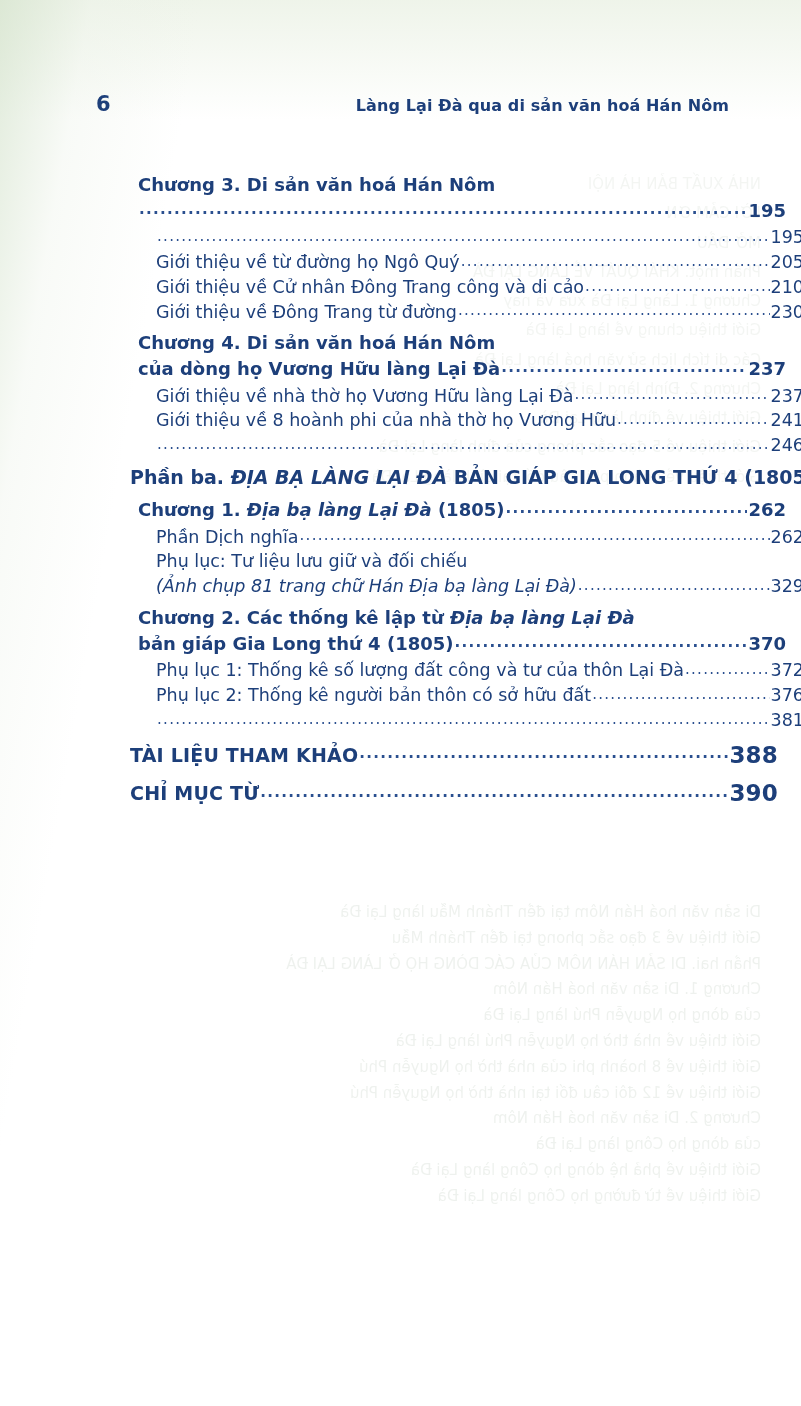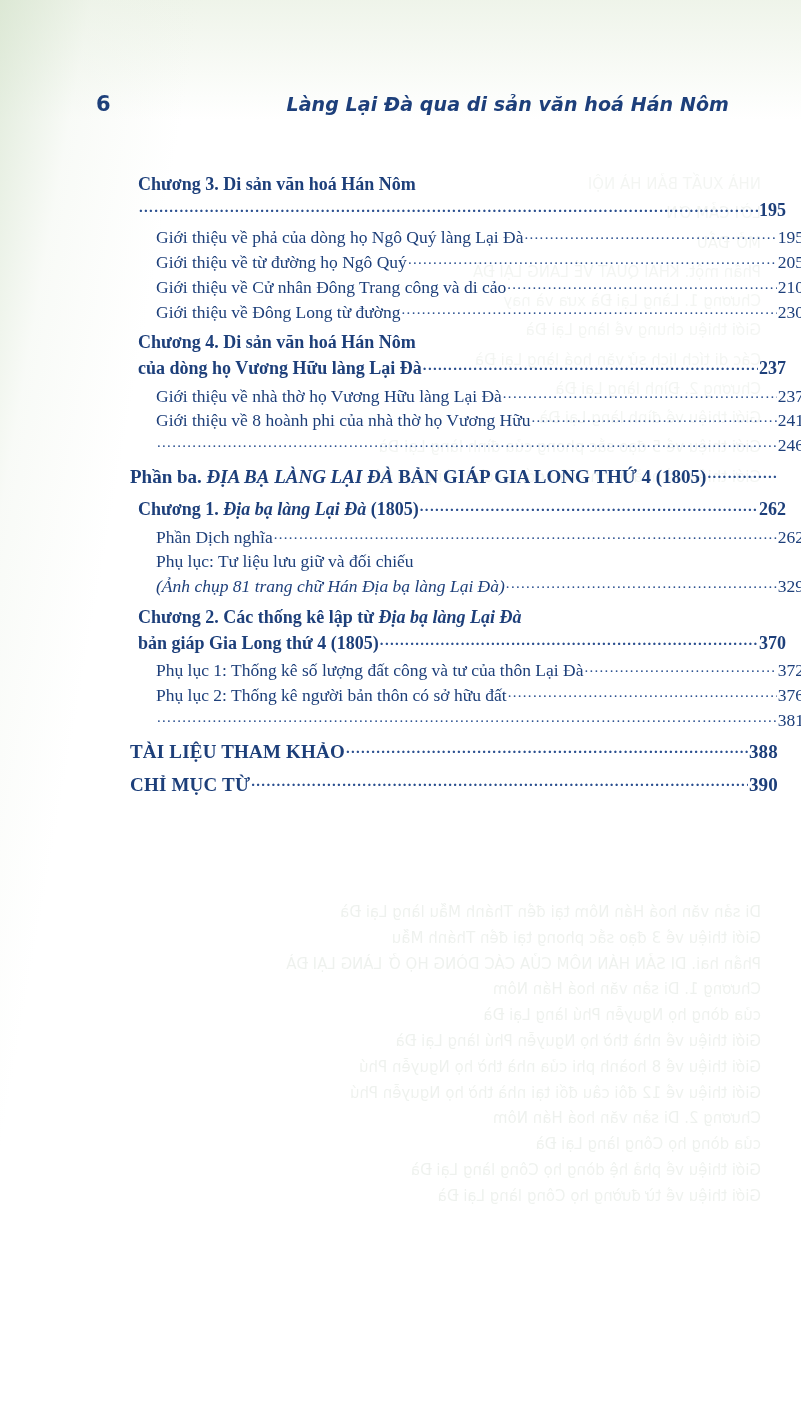--- a/index.html
+++ b/index.html
@@ -40,42 +40,40 @@
     align-items: baseline;
     justify-content: space-between;
     color: #1d3f7a;
   }
   .folio {
     font-size: 21px;
     font-weight: bold;
     color: #1d3f7a;
   }
   .head-title {
-    font-size: 19px;
-    font-style: italic;
+    font-size: 16px;
     font-weight: bold;
     color: #1d3f7a;
     letter-spacing: .1px;
   }
 
   
   .toc {
     position: absolute;
     top: 172px;
     left: 130px;
     width: 648px;
   }
 
   .row {
     display: flex;
-    align-items: flex-start;
+    align-items: center;
     width: 100%;
     color: #1d3f7a;
     line-height: 1.42;
-    font-family: Liberation Serif, serif;
   }
   .row .txt {
     white-space: pre;
     flex: 0 0 auto;
   }
   .row .leader {
     flex: 1 1 auto;
     overflow: hidden;
     white-space: nowrap;
     letter-spacing: 1.3px;
@@ -93,21 +91,21 @@
   
   .lvl-part { font-size: 19px; font-weight: bold; }
 
   .lvl-chap { font-size: 18px; font-weight: bold; }
   .lvl-chap .pg { font-size: 18px; font-weight: bold; }
 
   .lvl-item { font-size: 17.5px; font-weight: normal; }
   .lvl-item .pg { font-size: 17.5px; font-weight: normal; }
 
   .lvl-ref { font-size: 19px; font-weight: bold; letter-spacing: .2px; }
-  .lvl-ref .pg { font-size: 19px; font-weight: bold; }
+  .lvl-ref .pg { font-size: 23px; font-weight: bold; }
 
   .ital { font-style: italic; }
 
   
   .ind-0 { padding-left: 0px; }
   .ind-1 { padding-left: 8px; }
   .ind-2 { padding-left: 26px; }
 
   .cont {  }
 
@@ -258,36 +256,35 @@
   <div class="toc" id="toc">
       <div class="row lvl-chap ind-1">
         <span class="txt">Chương 3. Di sản văn hoá Hán Nôm</span>
       </div>
       <div class="row lvl-chap ind-1 cont">
         <span class="leader">............................................................................................................................................................................................................................</span>
         <span class="pg">195</span>
       </div>
       <div class="gap-sm"></div>
       <div class="row lvl-item ind-2">
-        <span class="txt">Giới thiệu về phả của dòng họ Ngô Quý làng Lại Đà</span>
         <span class="leader">............................................................................................................................................................................................................................</span>
         <span class="pg">195</span>
       </div>
       <div class="row lvl-item ind-2">
         <span class="txt">Giới thiệu về từ đường họ Ngô Quý</span>
         <span class="leader">............................................................................................................................................................................................................................</span>
         <span class="pg">205</span>
       </div>
       <div class="row lvl-item ind-2">
         <span class="txt">Giới thiệu về Cử nhân Đông Trang công và di cảo</span>
         <span class="leader">............................................................................................................................................................................................................................</span>
         <span class="pg">210</span>
       </div>
       <div class="row lvl-item ind-2">
-        <span class="txt">Giới thiệu về Đông Long từ đường</span>
+        <span class="txt">Giới thiệu về Đông Trang từ đường</span>
         <span class="leader">............................................................................................................................................................................................................................</span>
         <span class="pg">230</span>
       </div>
       <div class="gap-md"></div>
       <div class="row lvl-chap ind-1">
         <span class="txt">Chương 4. Di sản văn hoá Hán Nôm</span>
       </div>
       <div class="row lvl-chap ind-1 cont">
         <span class="txt">của dòng họ Vương Hữu làng Lại Đà</span>
         <span class="leader">............................................................................................................................................................................................................................</span>

